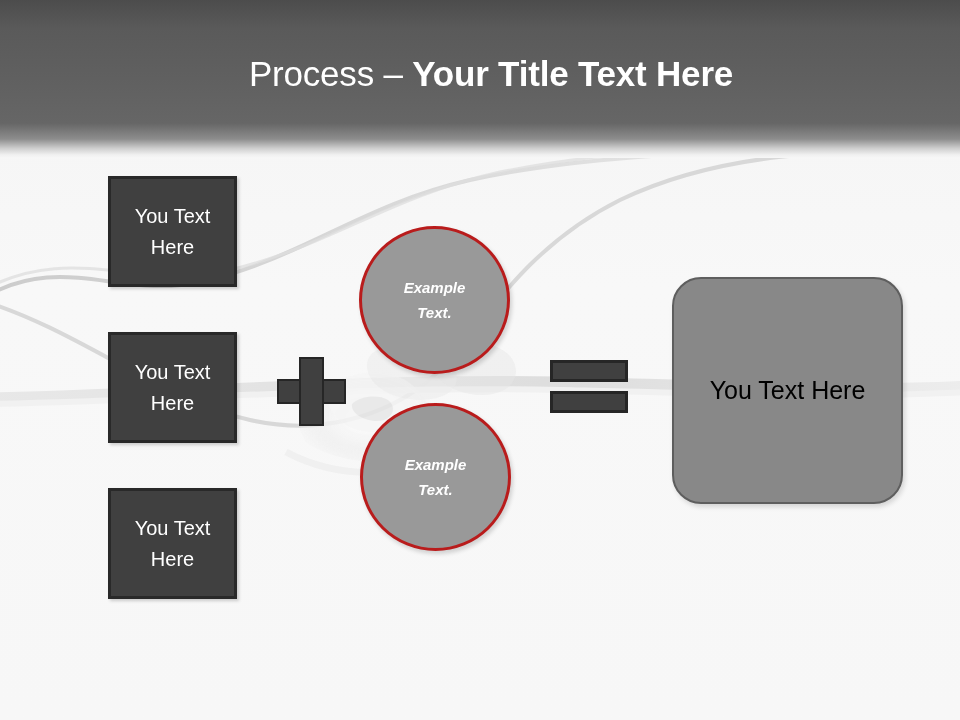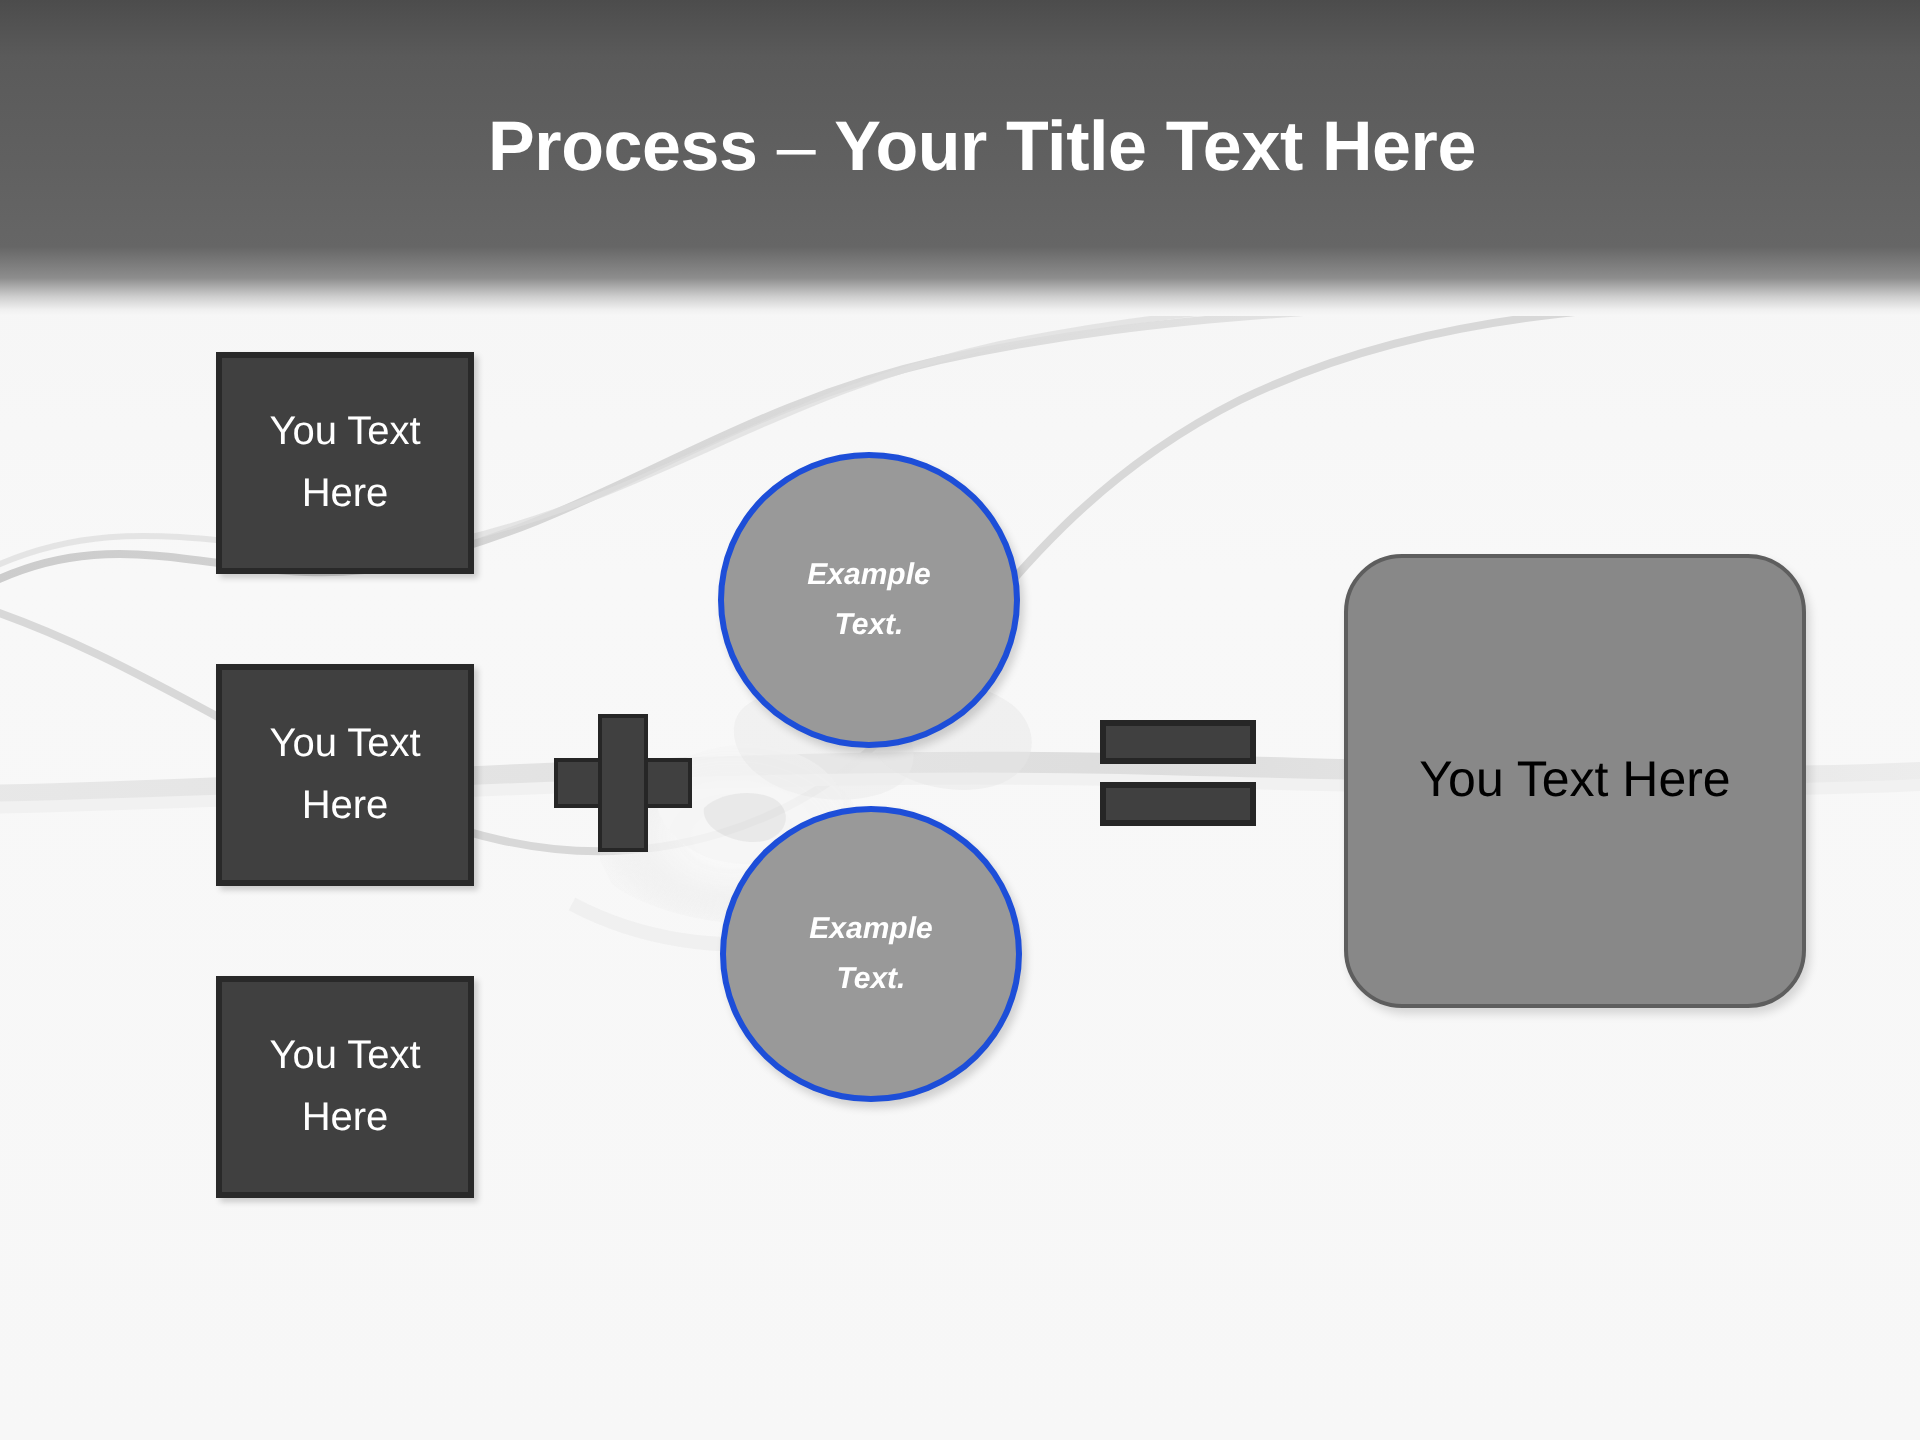--- a/index.html
+++ b/index.html
@@ -59,21 +59,21 @@
     top: 52px;
     width: 960px;
     text-align: center;
     color: #ffffff;
     font-size: 35px;
     line-height: 44px;
     letter-spacing: -0.2px;
     white-space: nowrap;
   }
   .title .t-bold {
-    font-weight: bold;
+    font-weight: normal;
     margin-left: 22px;
   }
   .title .t-dash {
     font-weight: normal;
   }
   .title .t-rest {
     font-weight: bold;
   }
 
   
@@ -126,21 +126,21 @@
     background: #404040;
   }
 
   
   .circle {
     position: absolute;
     width: 151px;
     height: 148px;
     border-radius: 50%;
     background: #999999;
-    border: 3px solid #1d4ed8;
+    border: 3px solid #b91c1c;
     box-sizing: border-box;
     color: #ffffff;
     font-size: 15px;
     font-weight: bold;
     font-style: italic;
     line-height: 25px;
     display: flex;
     align-items: center;
     justify-content: center;
     text-align: center;

